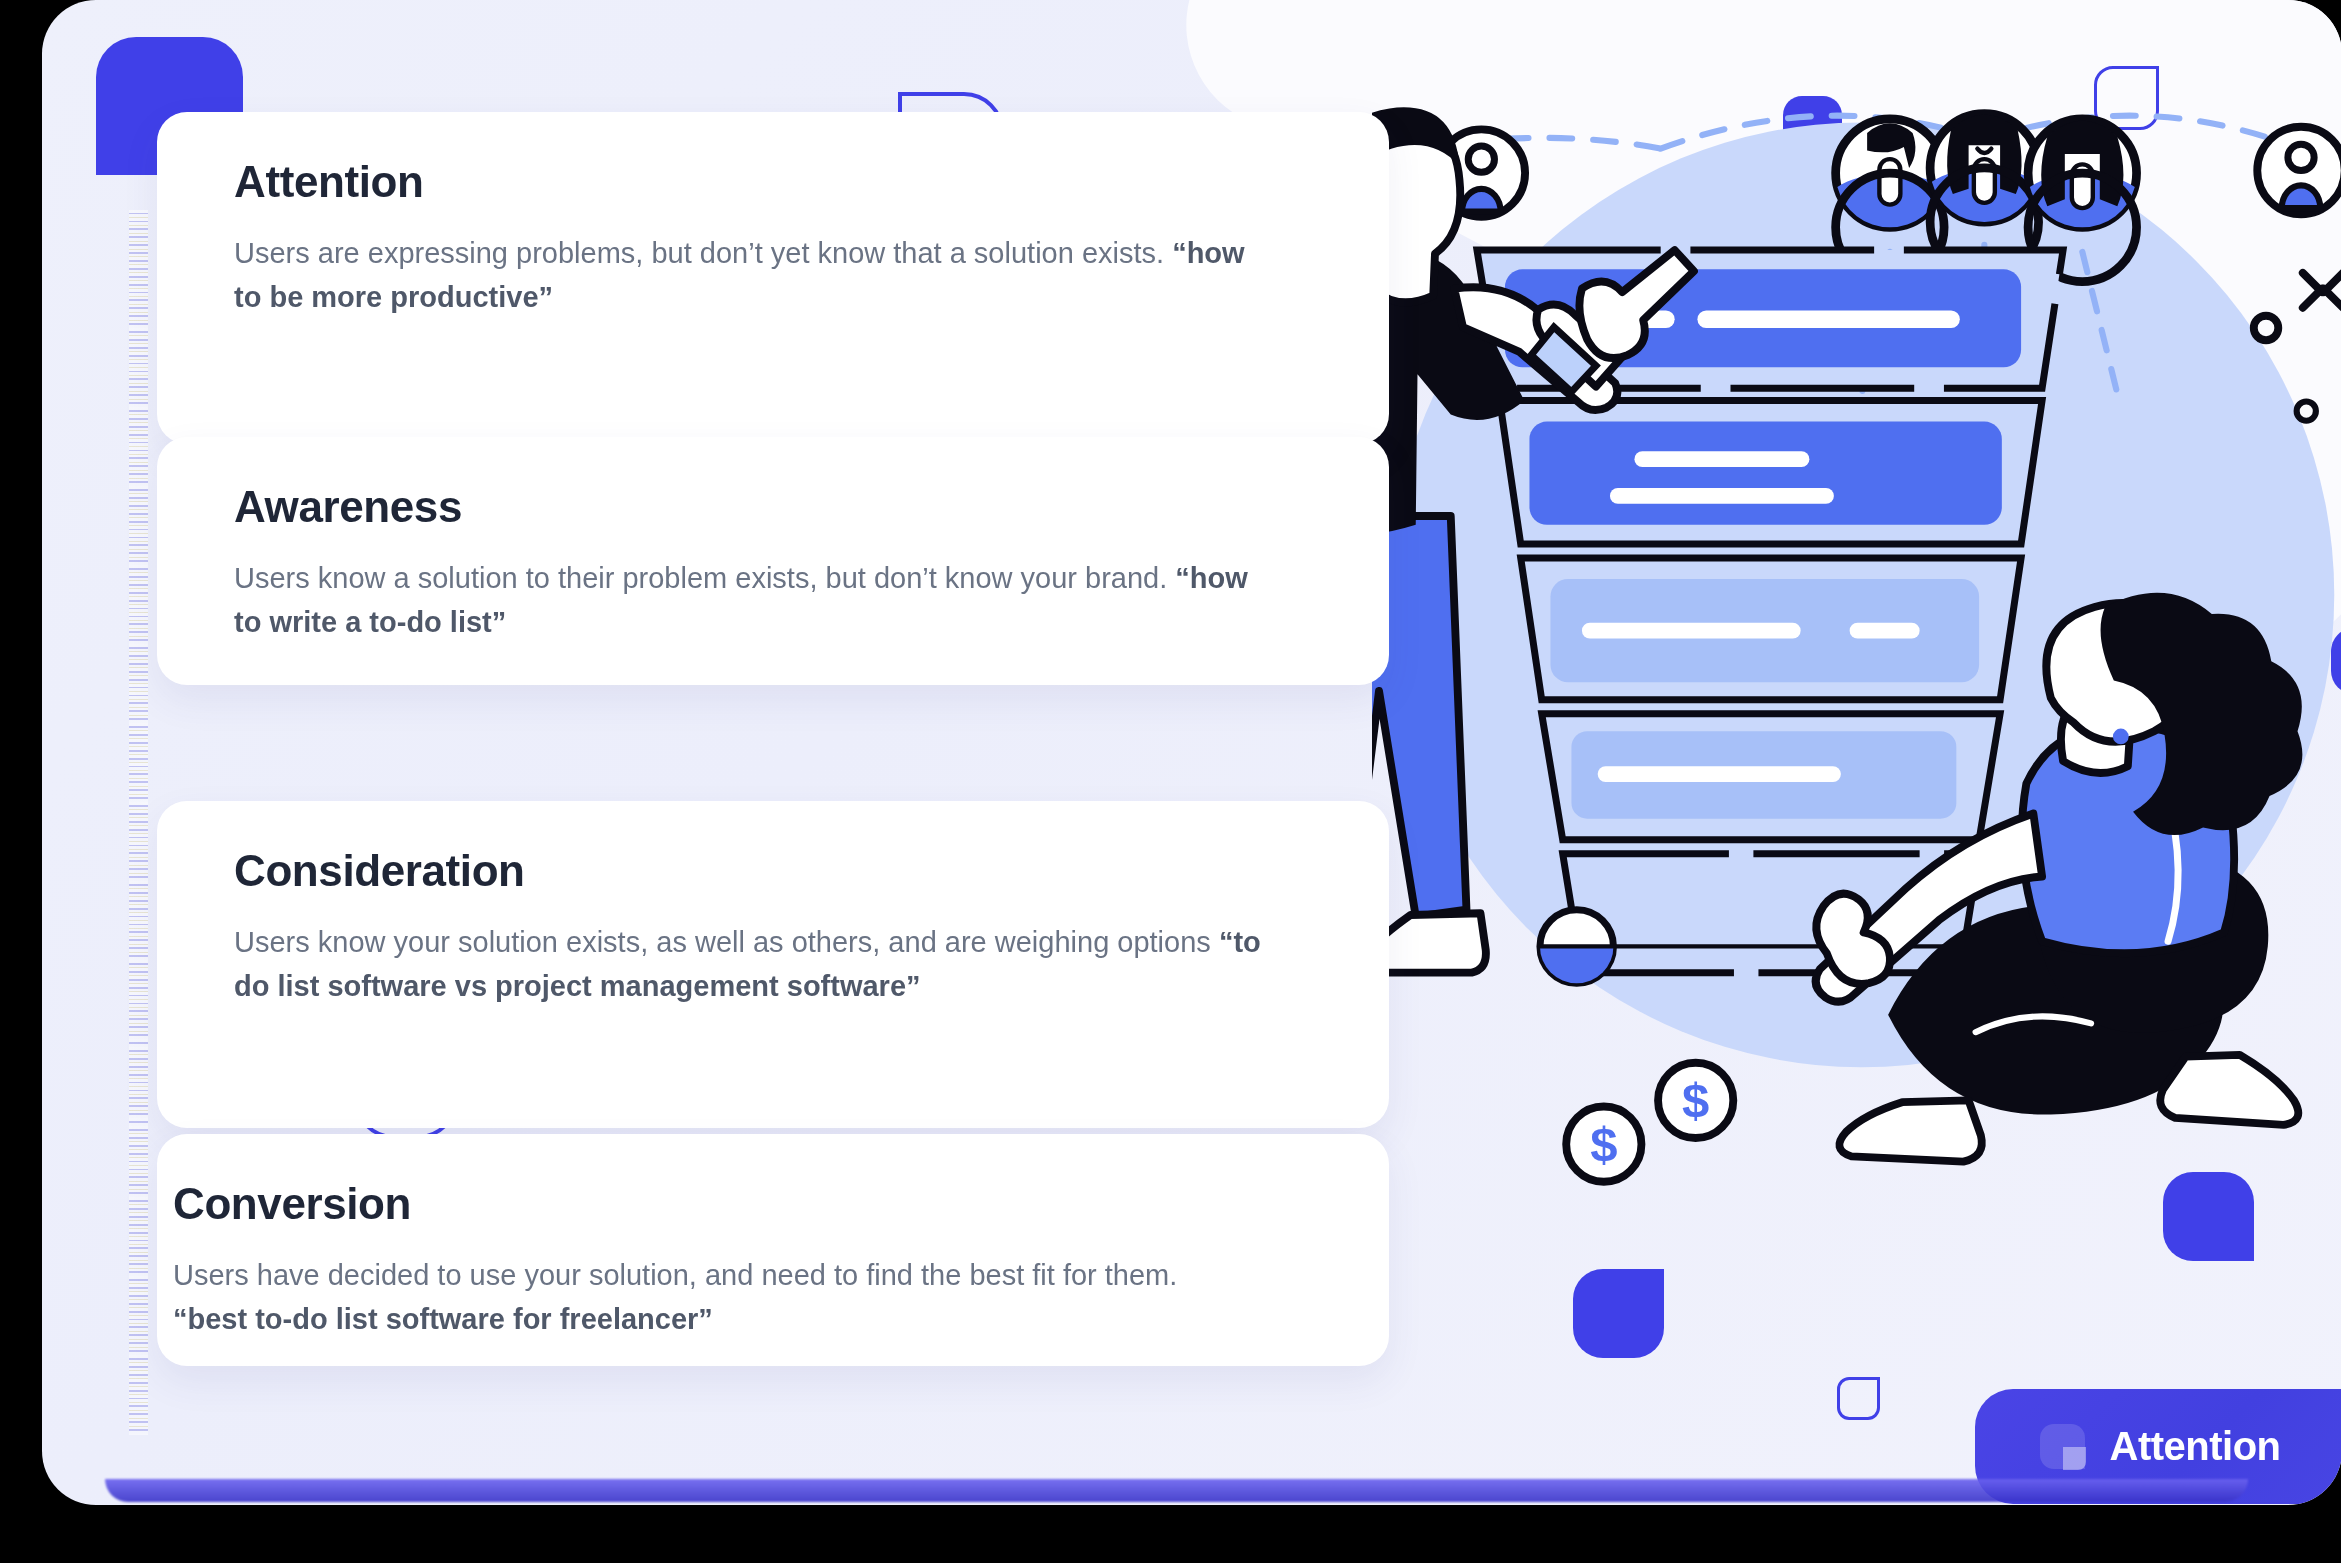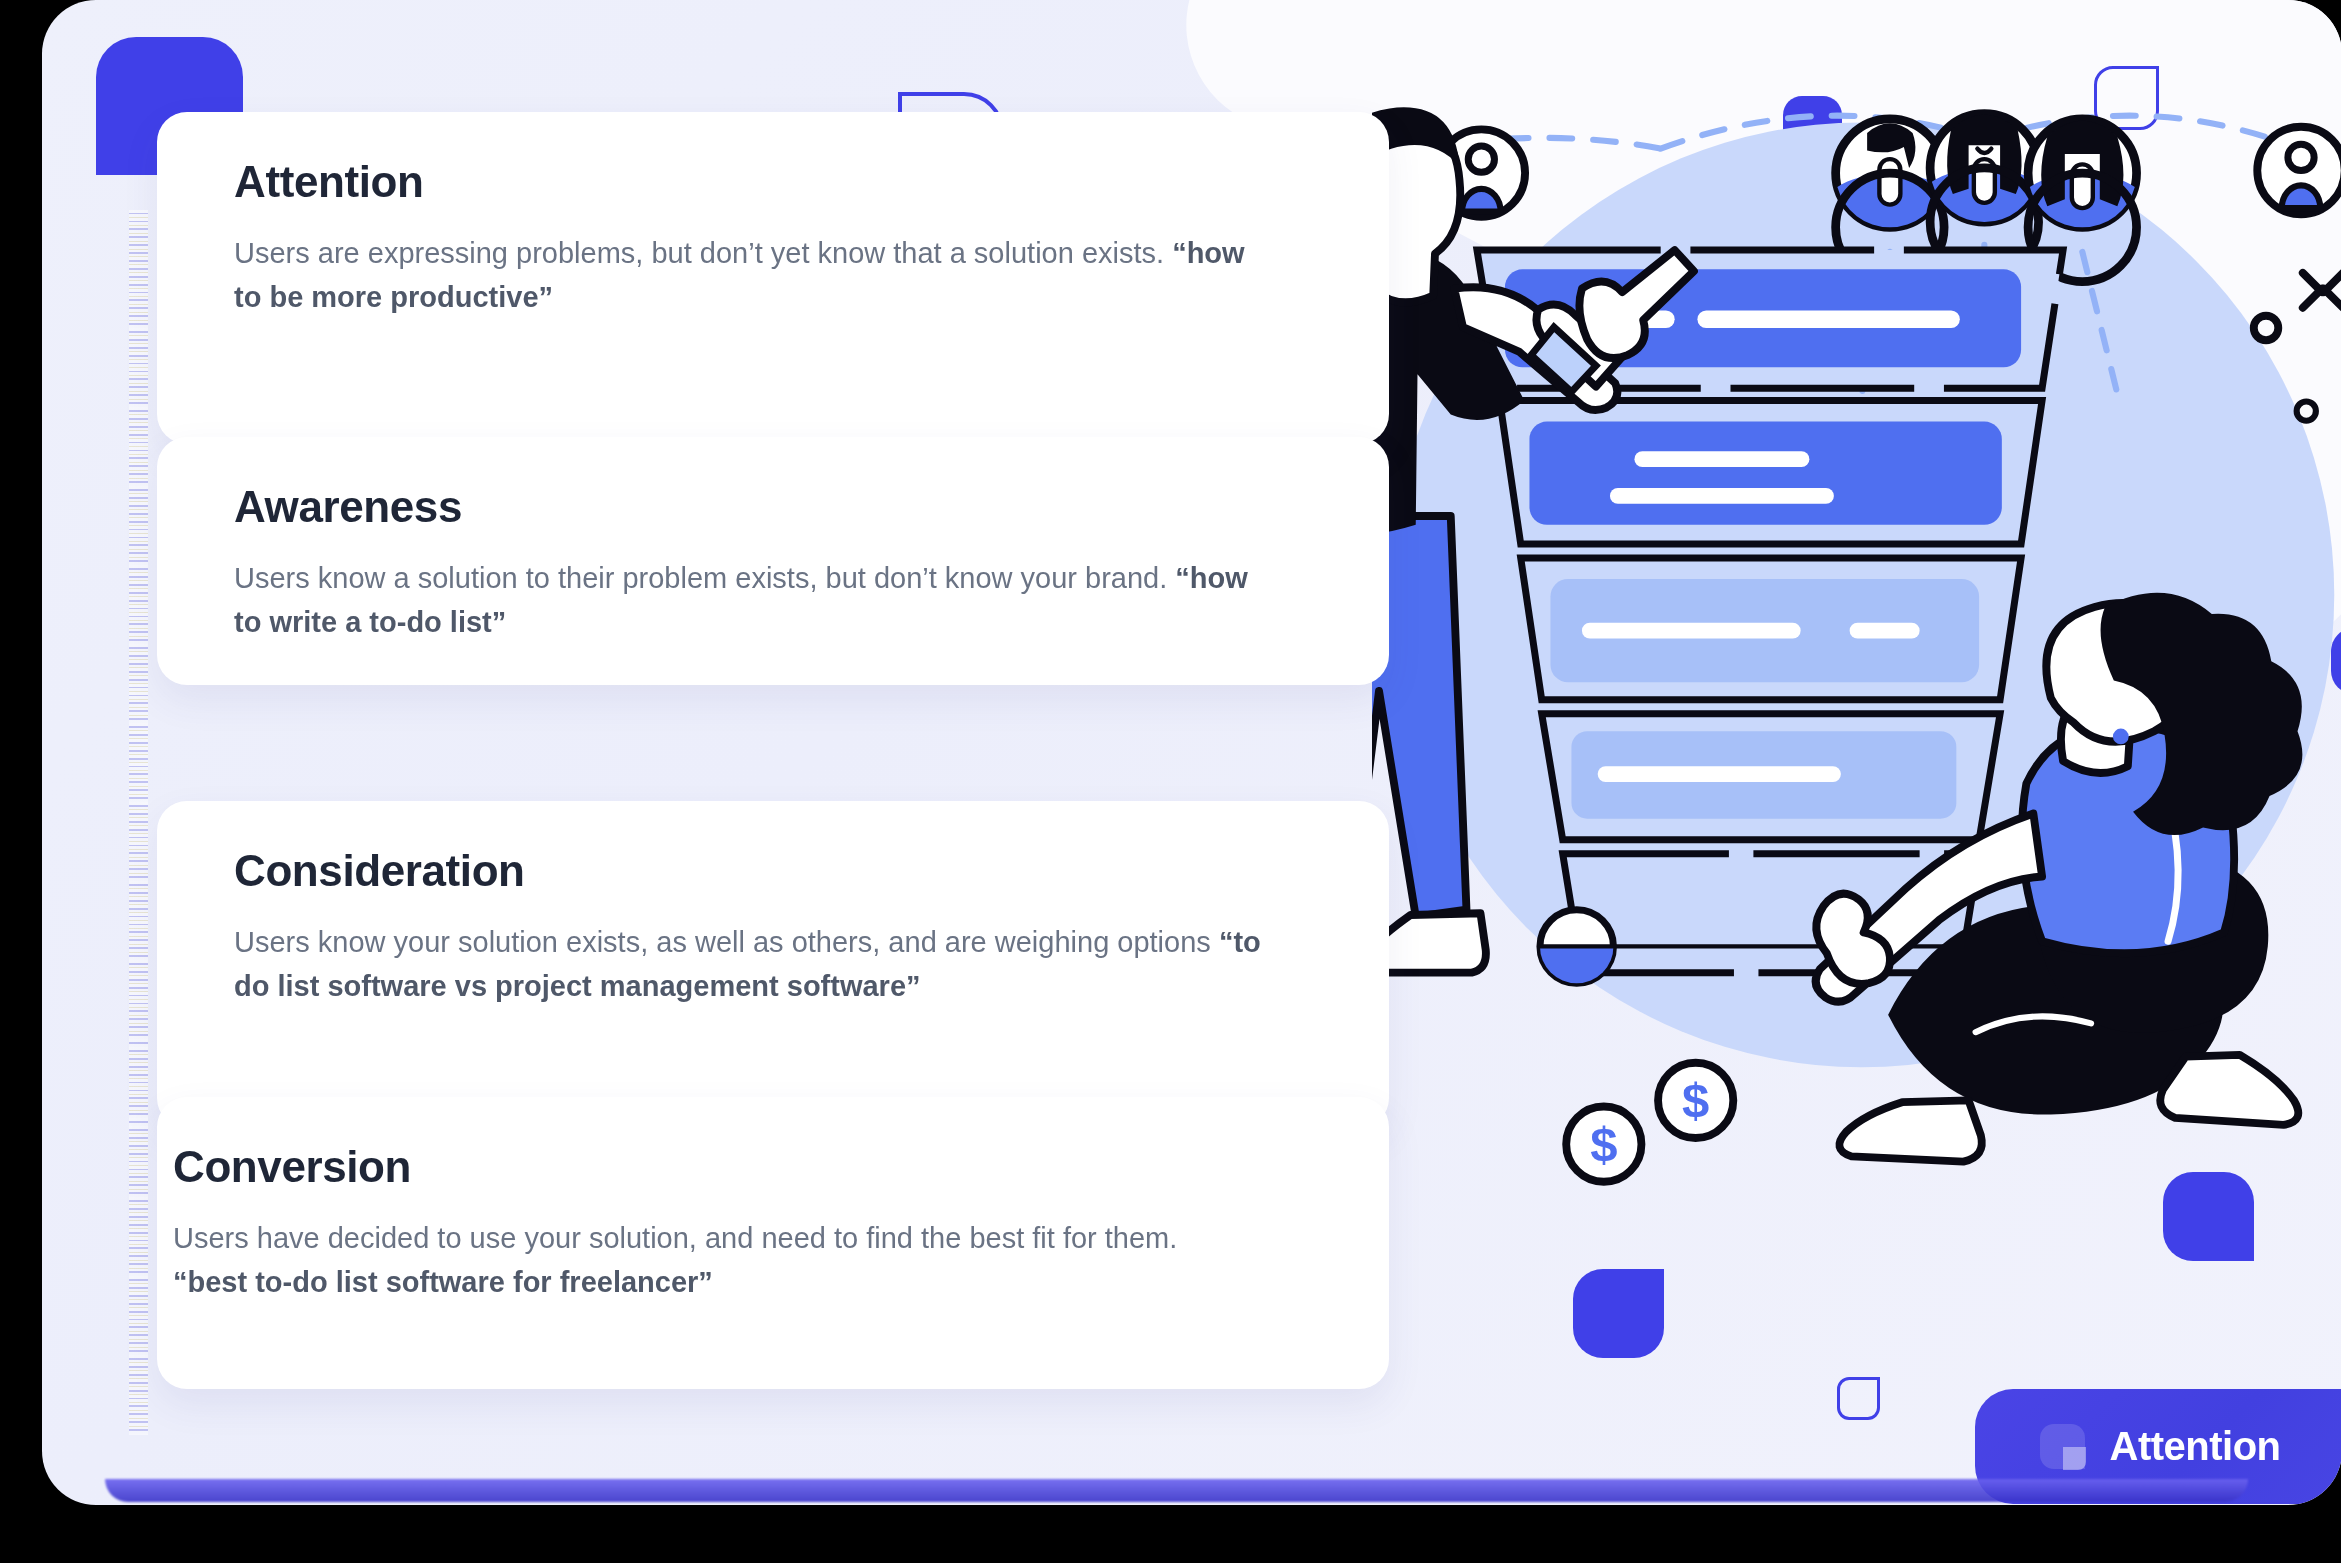--- a/index.html
+++ b/index.html
@@ -122,21 +122,21 @@
     width: 1232px;
     background: #ffffff;
     border-radius: 30px;
     box-shadow: 0 15.7px 37px rgba(60,60,140,.08);
     padding: 47px 63px 45px 77px;
     box-sizing: border-box;
   }
   .card-1 { top: 112px;  height: 332px; }
   .card-2 { top: 437px;  height: 248px; }
   .card-3 { top: 766px;  height: 327px; margin-top: 35px; }
-  .card-4 { top: 1097px; height: 292px; padding-left: 16px; }
+  .card-4 { top: 1134px; height: 232px; padding-left: 16px; }
 
   .card-title {
     font-size: 44px;
     font-weight: bold;
     color: #1f2637;
     letter-spacing: -0.4px;
     margin: 0 0 26px 0;
     line-height: 1.05;
   }
   .card-body {

